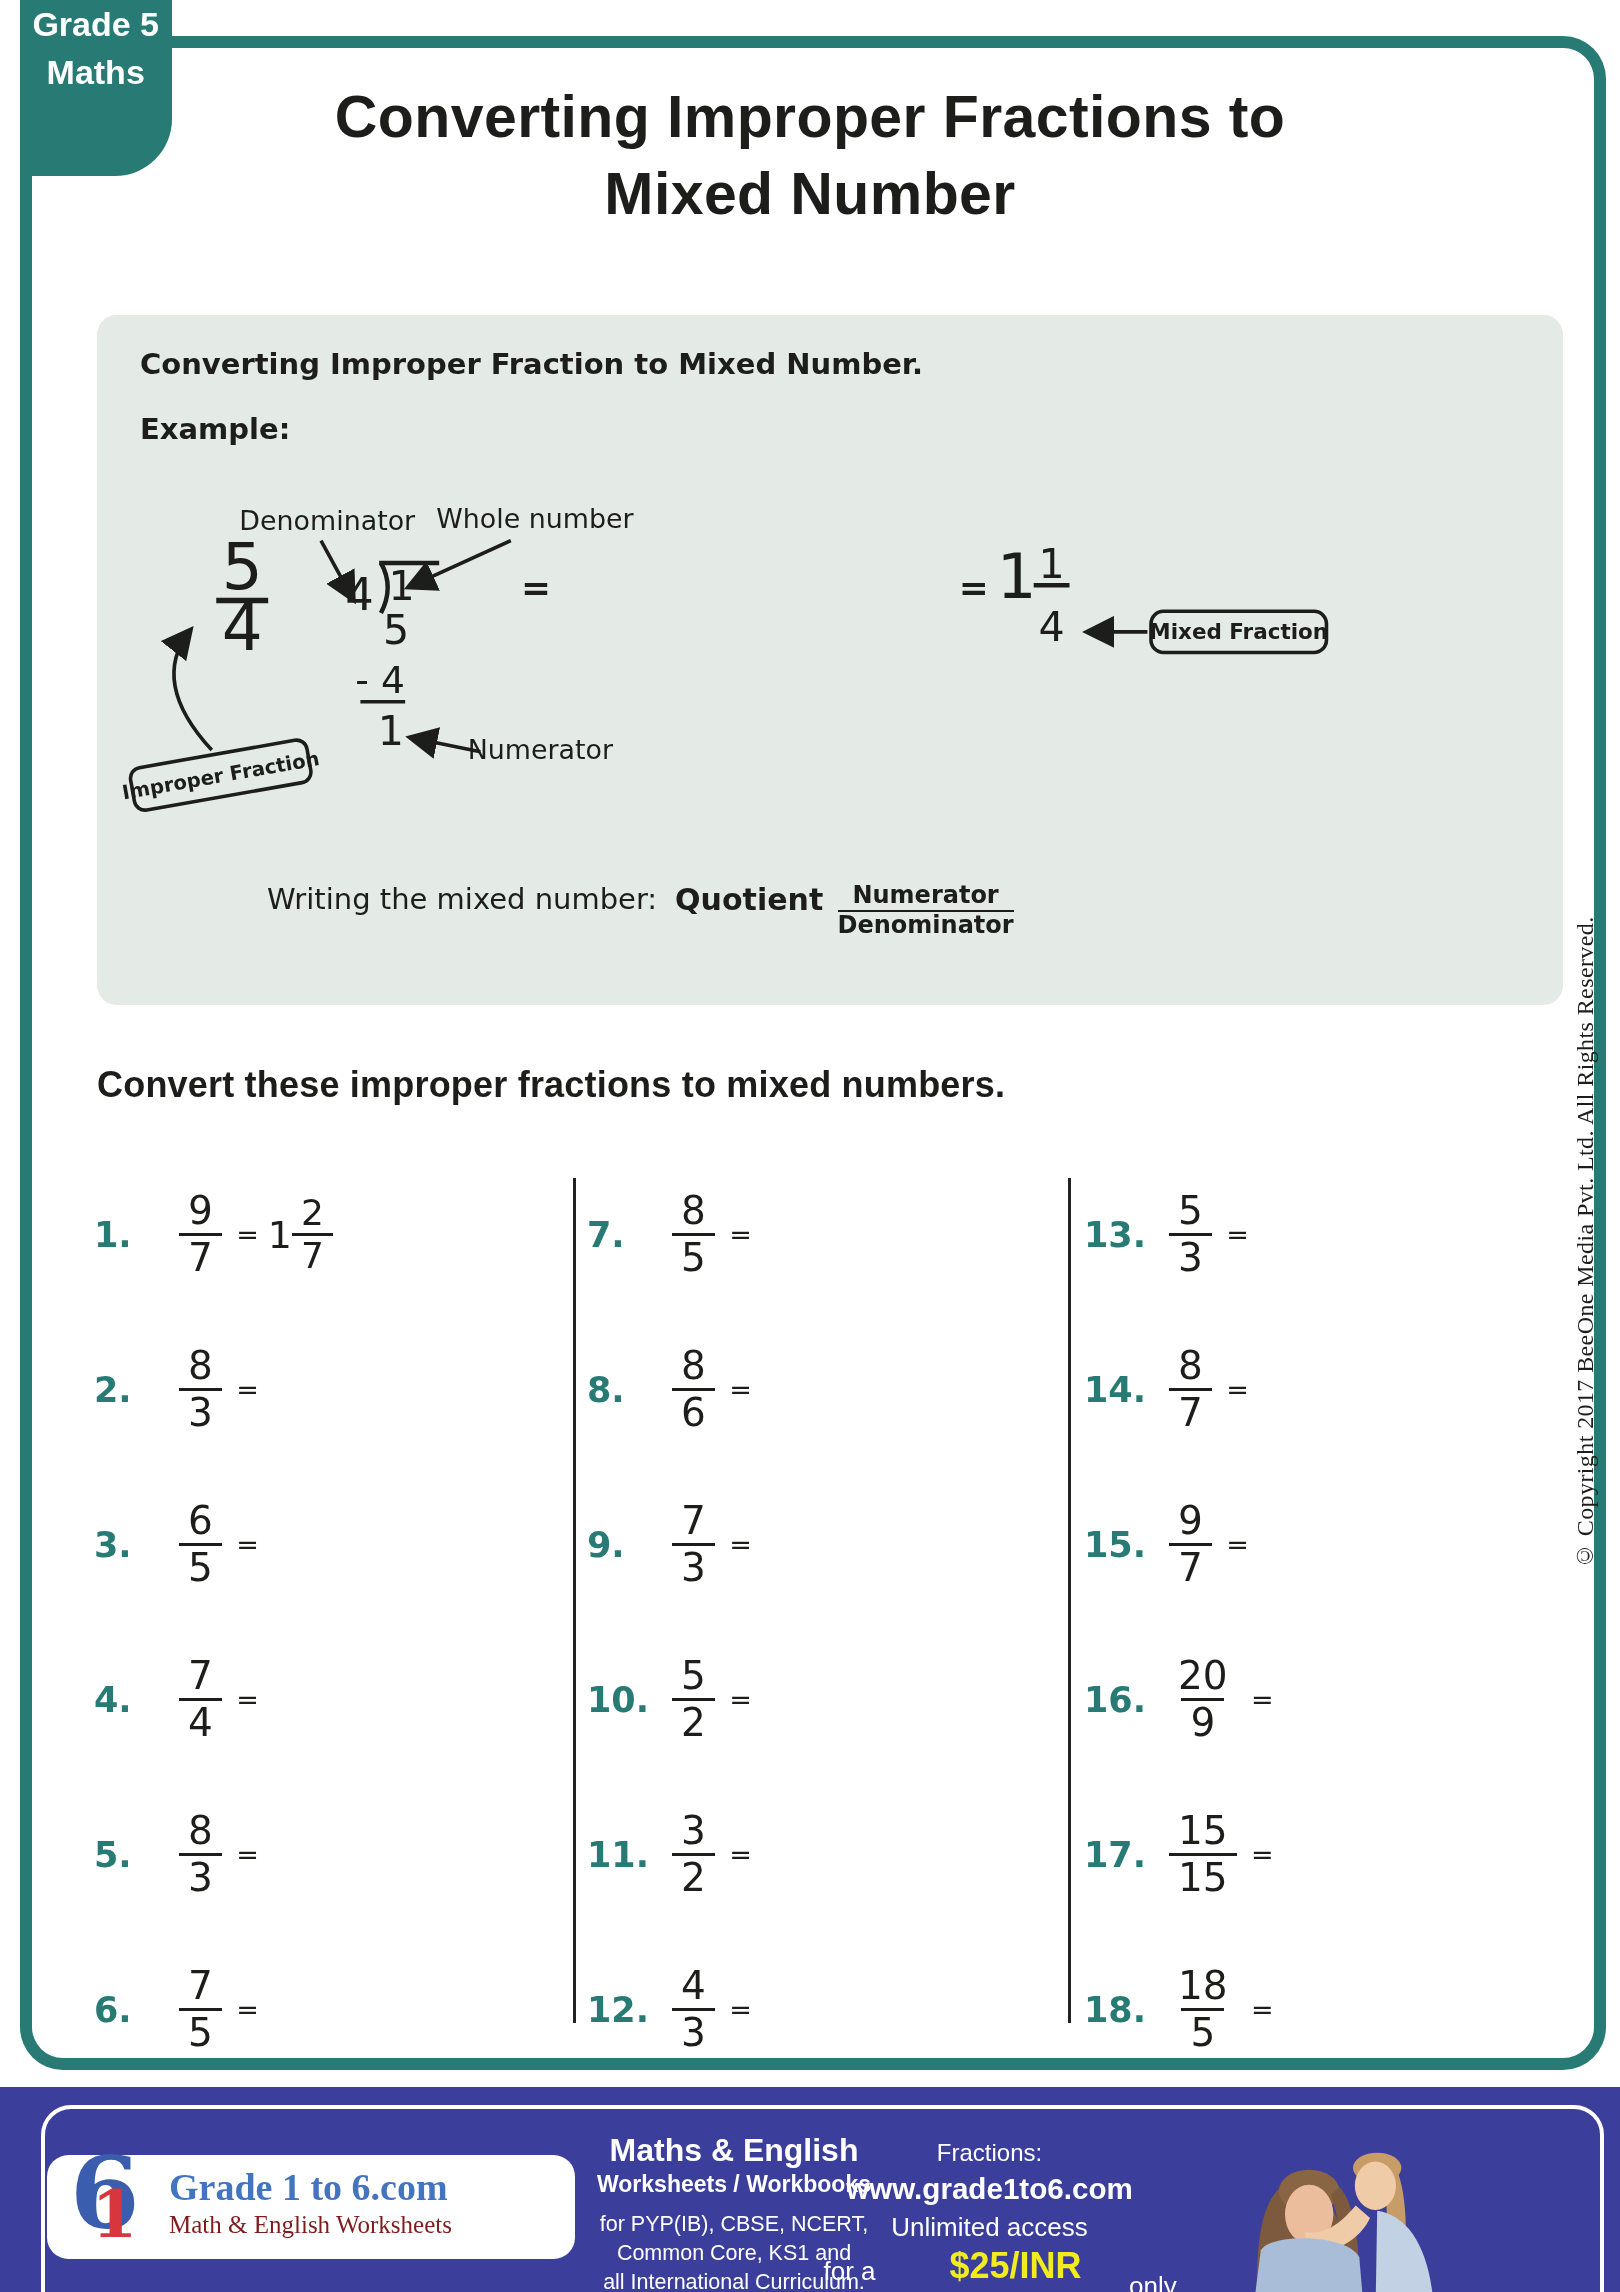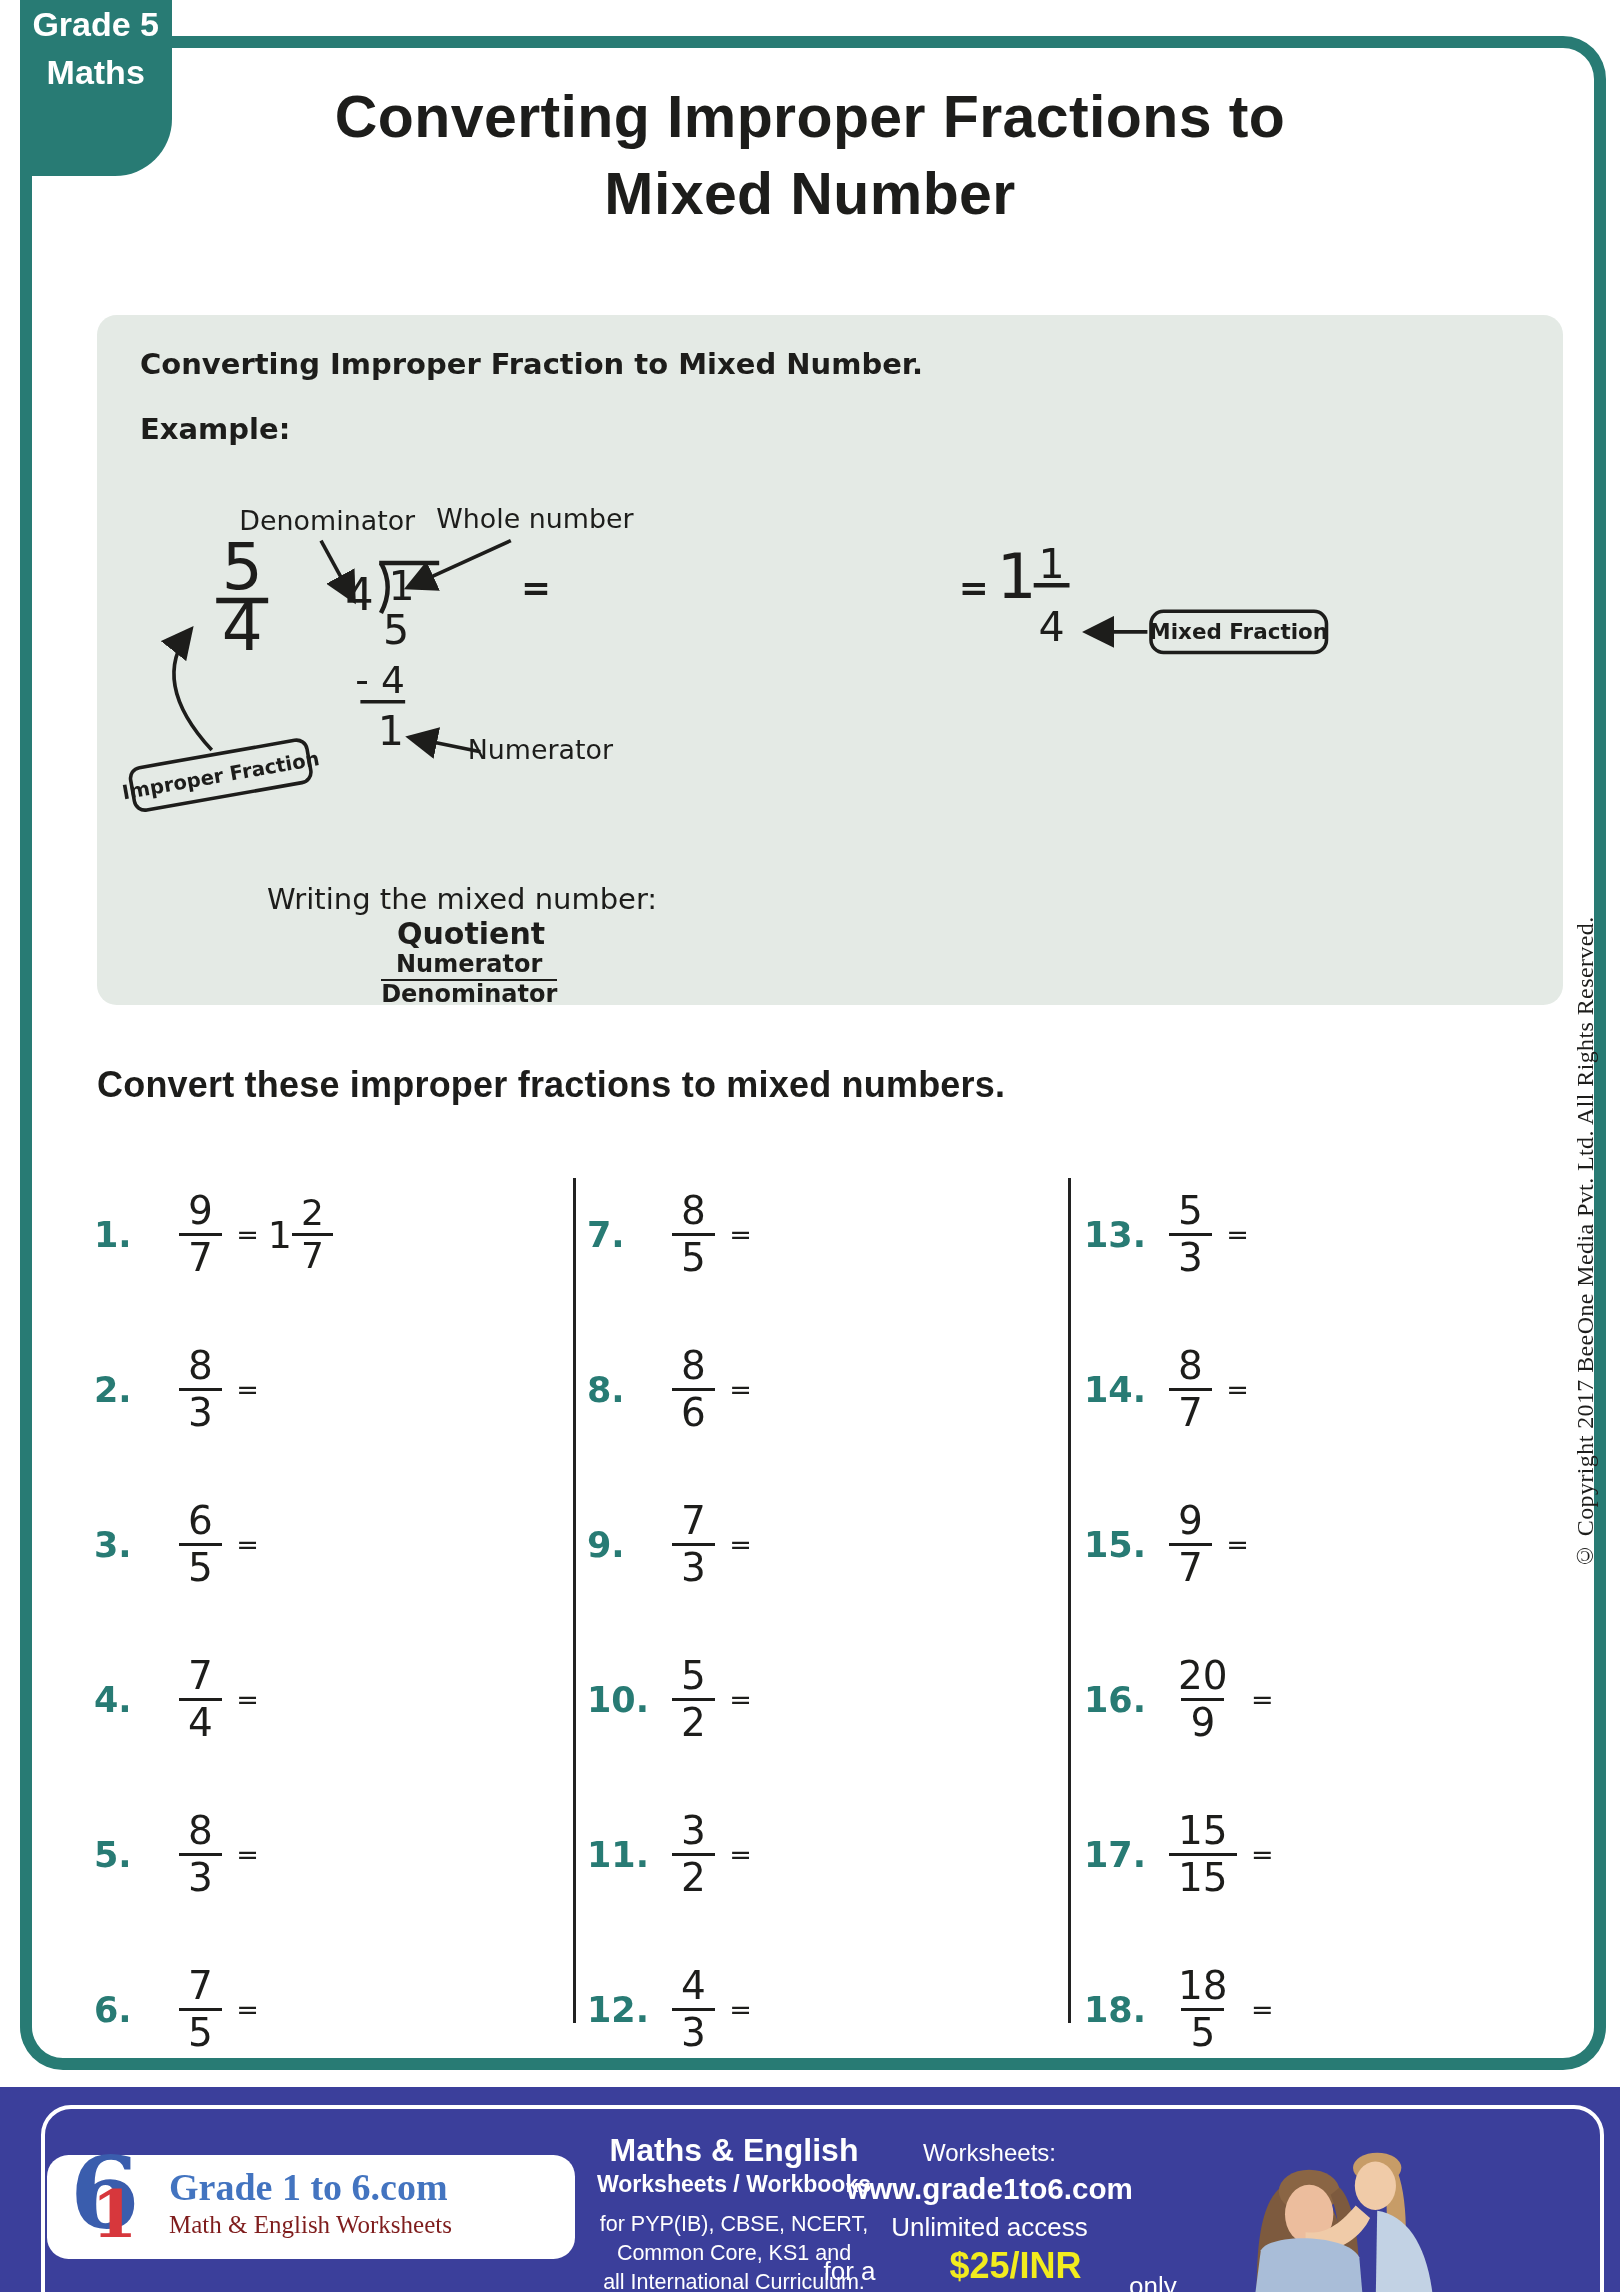--- a/index.html
+++ b/index.html
@@ -16,21 +16,21 @@
   html,body{width:1620px;height:2293px;}
   body{position:relative;background:#fff;overflow:hidden;font-family:"Liberation Sans",sans-serif;color:var(--ink);}
   .frame{position:absolute;left:19.7px;top:36px;width:1586px;height:2034px;border:12.5px solid var(--teal);border-radius:10.7px 43px 43px 43px;}
   .badge{position:absolute;left:19.7px;top:0;width:152px;height:176px;background:var(--teal);border-radius:0 0 57px 0;color:#fff;text-align:center;font-weight:bold;font-size:34px;line-height:1.42;font-family:"Liberation Sans",sans-serif;}
   .title{position:absolute;left:206px;right:206px;top:79px;text-align:center;font-weight:bold;font-size:59px;line-height:1.3;letter-spacing:0.4px;}
   .example-box{position:absolute;left:97px;top:315px;width:1466px;height:690px;background:var(--boxbg);border-radius:19.7px;}
   .ex-heading{position:absolute;left:43px;top:32px;font-family:"DejaVu Sans",sans-serif;font-weight:bold;font-size:29px;}
   .ex-label{position:absolute;left:43px;top:97px;font-family:"DejaVu Sans",sans-serif;font-weight:bold;font-size:29px;}
   .diagram{position:absolute;left:0;top:179px;width:1466px;height:385px;}
   .diagram text{font-family:"DejaVu Sans",sans-serif;fill:var(--ink);}
-  .writing-line{position:absolute;left:170px;top:567px;height:75px;display:flex;align-items:center;font-family:"DejaVu Sans",sans-serif;flex-direction:column;}
+  .writing-line{position:absolute;left:170px;top:567px;height:75px;display:flex;font-family:"DejaVu Sans",sans-serif;}
   .writing-line .wpre{font-size:29px;}
   .writing-line .wq{font-size:30px;font-weight:bold;margin-left:18px;}
   .wfrac{display:inline-flex;flex-direction:column;align-items:center;font-weight:bold;font-size:24px;margin-left:14.3px;line-height:1.15;}
   .wfrac .wden{border-top:2.7px solid var(--ink);}
   .instruction{position:absolute;left:97px;top:1064px;font-weight:bold;font-size:36px;letter-spacing:0.2px;}
   .vdiv{position:absolute;top:1178px;height:845px;width:2.7px;background:#222;}
   .pcol{position:absolute;top:1157px;width:466px;}
   .problem{height:155px;display:flex;align-items:center;font-family:"DejaVu Sans",sans-serif;}
   .pnum{color:var(--teal);font-weight:bold;font-size:35px;width:85px;flex:none;}
   .frac{display:inline-flex;flex-direction:column;align-items:center;font-size:39px;line-height:1.12;}
@@ -323,21 +323,21 @@
     <div class="fc1">Maths &amp; English</div>
     <div class="fc2">Worksheets / Workbooks</div>
     <div class="fc-small">
       <div>for PYP(IB), CBSE, NCERT,</div>
       <div>Common Core, KS1 and</div>
       <div>all International Curriculum.</div>
     </div>
   </div>
 
   <div class="f-sub">
-    <div class="fs1">Worksheets:</div>
+    <div class="fs1">Fractions:</div>
     <div class="fs2">www.grade1to6.com</div>
     <div class="fs3">Unlimited access</div>
     <div class="fs4">
       <span>for a year</span>
       <span class="price">$25/INR 2000</span>
       <span>only.</span>
     </div>
   </div>
 
   <svg class="photo" viewBox="0 0 470 200">

